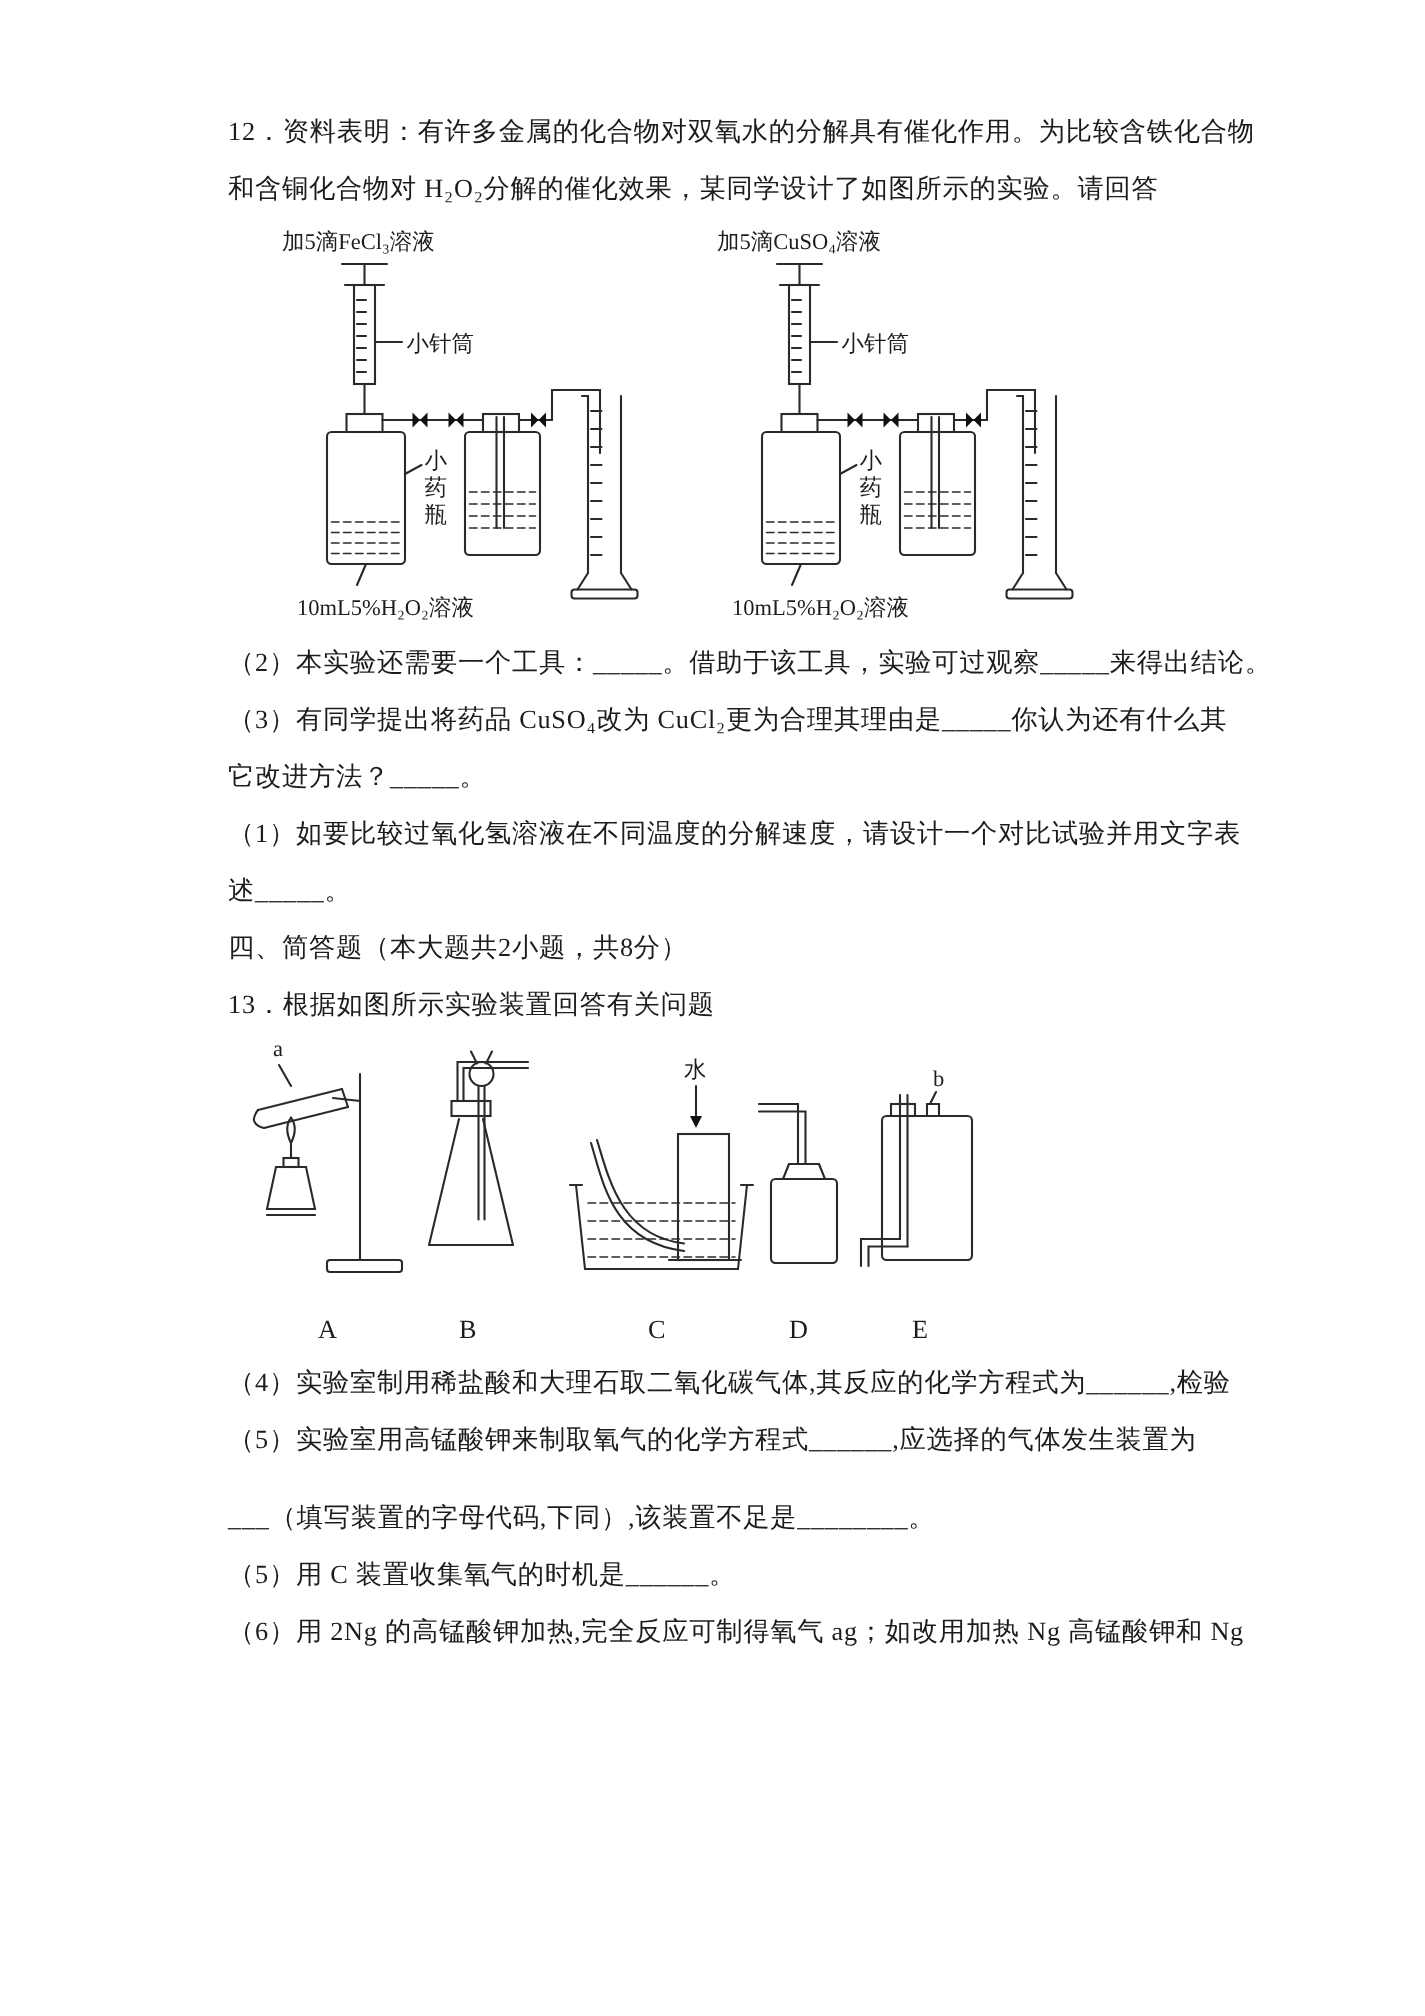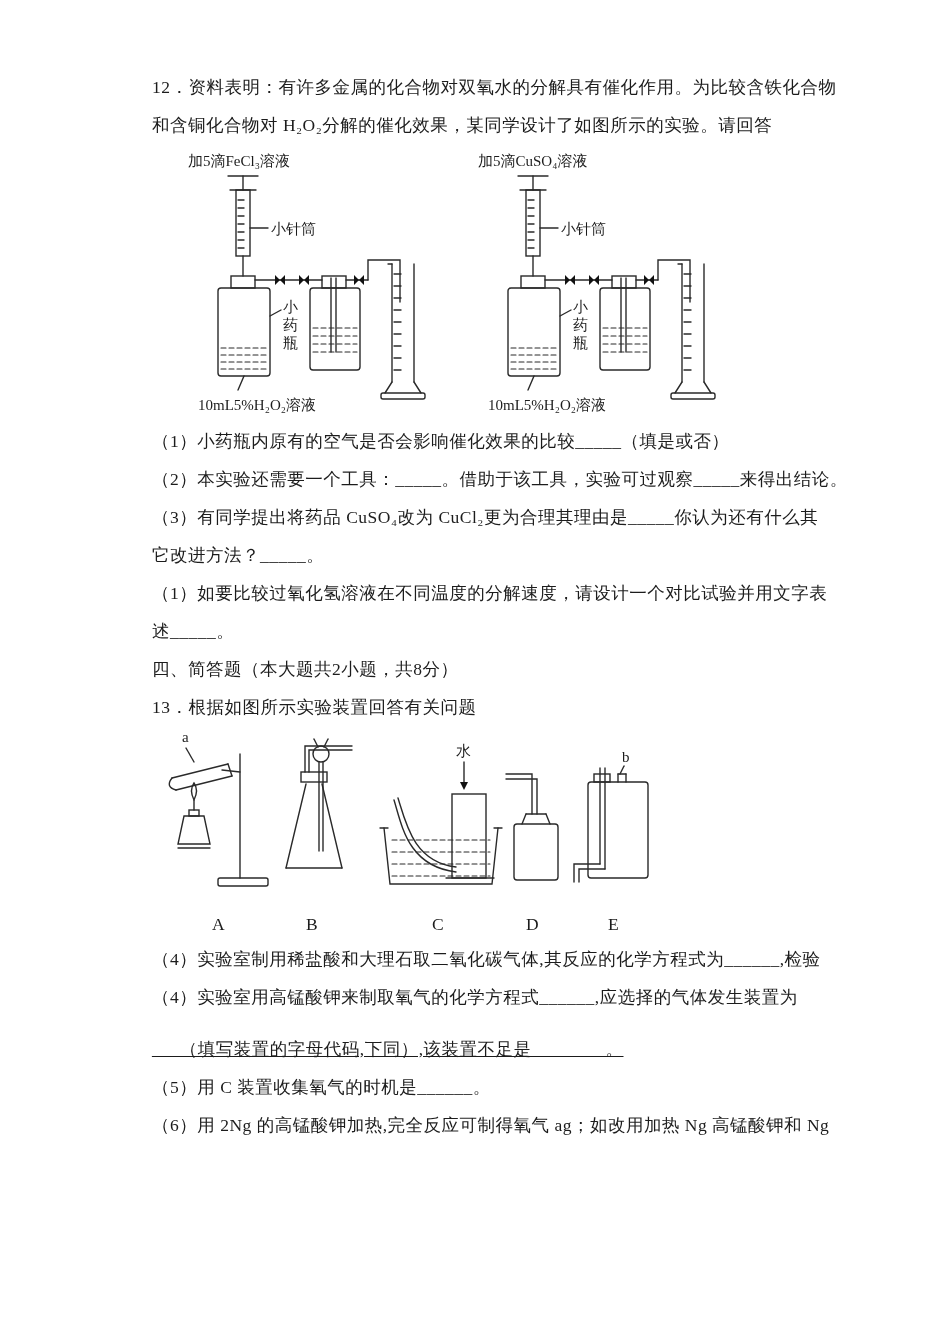--- a/index.html
+++ b/index.html
@@ -8,21 +8,21 @@
     font-family:"Liberation Serif","DejaVu Sans",serif;color:#1c1c1c;
   }
   .content{padding:68px 60px 0 152px;}
   .line{
     font-size:17.5px;line-height:38px;white-space:nowrap;
     letter-spacing:0.5px;
   }
   .fig{display:block;}
   .fig12{margin:6px 0 0 28px;}
   .fig13{margin:0 0 0 4px;}
-  .gap-top{margin-top:14px;text-decoration:underline;}
+  .gap-top{margin-top:14px;}
   svg line, svg rect, svg polyline, svg path.geo, svg circle{
     stroke:#2a2a2a;stroke-width:1.4;fill:none;stroke-linecap:round;
   }
   svg .dash{stroke-dasharray:5 3;stroke-width:1.1;}
   svg .valve{fill:#111;stroke:none;}
   svg .fillblk{fill:#111;stroke:none;}
   svg text{
     font-family:"Liberation Serif","DejaVu Sans",serif;
     fill:#1c1c1c;stroke:none;font-size:15px;
   }
@@ -113,21 +113,20 @@
       <use href="#q12-setup" transform="translate(298,0)"></use>
       <text x="298" y="16">加5滴CuSO₄溶液</text>
       <text x="381" y="84">小针筒</text>
       <text x="393" y="162">小</text>
       <text x="393" y="180">药</text>
       <text x="393" y="198">瓶</text>
       <text x="308" y="260">10mL5%H₂O₂溶液</text>
     </g>
   </svg>
 
-  <div class="line">（1）小药瓶内原有的空气是否会影响催化效果的比较_____（填是或否）</div>
   <div class="line">（2）本实验还需要一个工具：_____。借助于该工具，实验可过观察_____来得出结论。</div>
   <div class="line">（3）有同学提出将药品 CuSO₄改为 CuCl₂更为合理其理由是_____你认为还有什么其</div>
   <div class="line">它改进方法？_____。</div>
   <div class="line">（1）如要比较过氧化氢溶液在不同温度的分解速度，请设计一个对比试验并用文字表</div>
   <div class="line">述_____。</div>
 
   <div class="line">四、简答题（本大题共2小题，共8分）</div>
   <div class="line">13．根据如图所示实验装置回答有关问题</div>
 
   <svg class="fig fig13" width="540" height="214" viewBox="0 0 540 214">
@@ -204,18 +203,18 @@
     </g>
 
     <text class="letter" x="56" y="204">A</text>
     <text class="letter" x="150" y="204">B</text>
     <text class="letter" x="276" y="204">C</text>
     <text class="letter" x="370" y="204">D</text>
     <text class="letter" x="452" y="204">E</text>
   </svg>
 
   <div class="line">（4）实验室制用稀盐酸和大理石取二氧化碳气体,其反应的化学方程式为______,检验</div>
-  <div class="line">（4）实验室用高锰酸钾来制取氧气的化学方程式______,应选择的气体发生装置为</div>
+  <div class="line">（5）实验室用高锰酸钾来制取氧气的化学方程式______,应选择的气体发生装置为</div>
   <div class="line gap-top">___（填写装置的字母代码,下同）,该装置不足是________。</div>
   <div class="line">（5）用 C 装置收集氧气的时机是______。</div>
   <div class="line">（6）用 2Ng 的高锰酸钾加热,完全反应可制得氧气 ag；如改用加热 Ng 高锰酸钾和 Ng</div>
 
 </div>
 
 </body></html>

